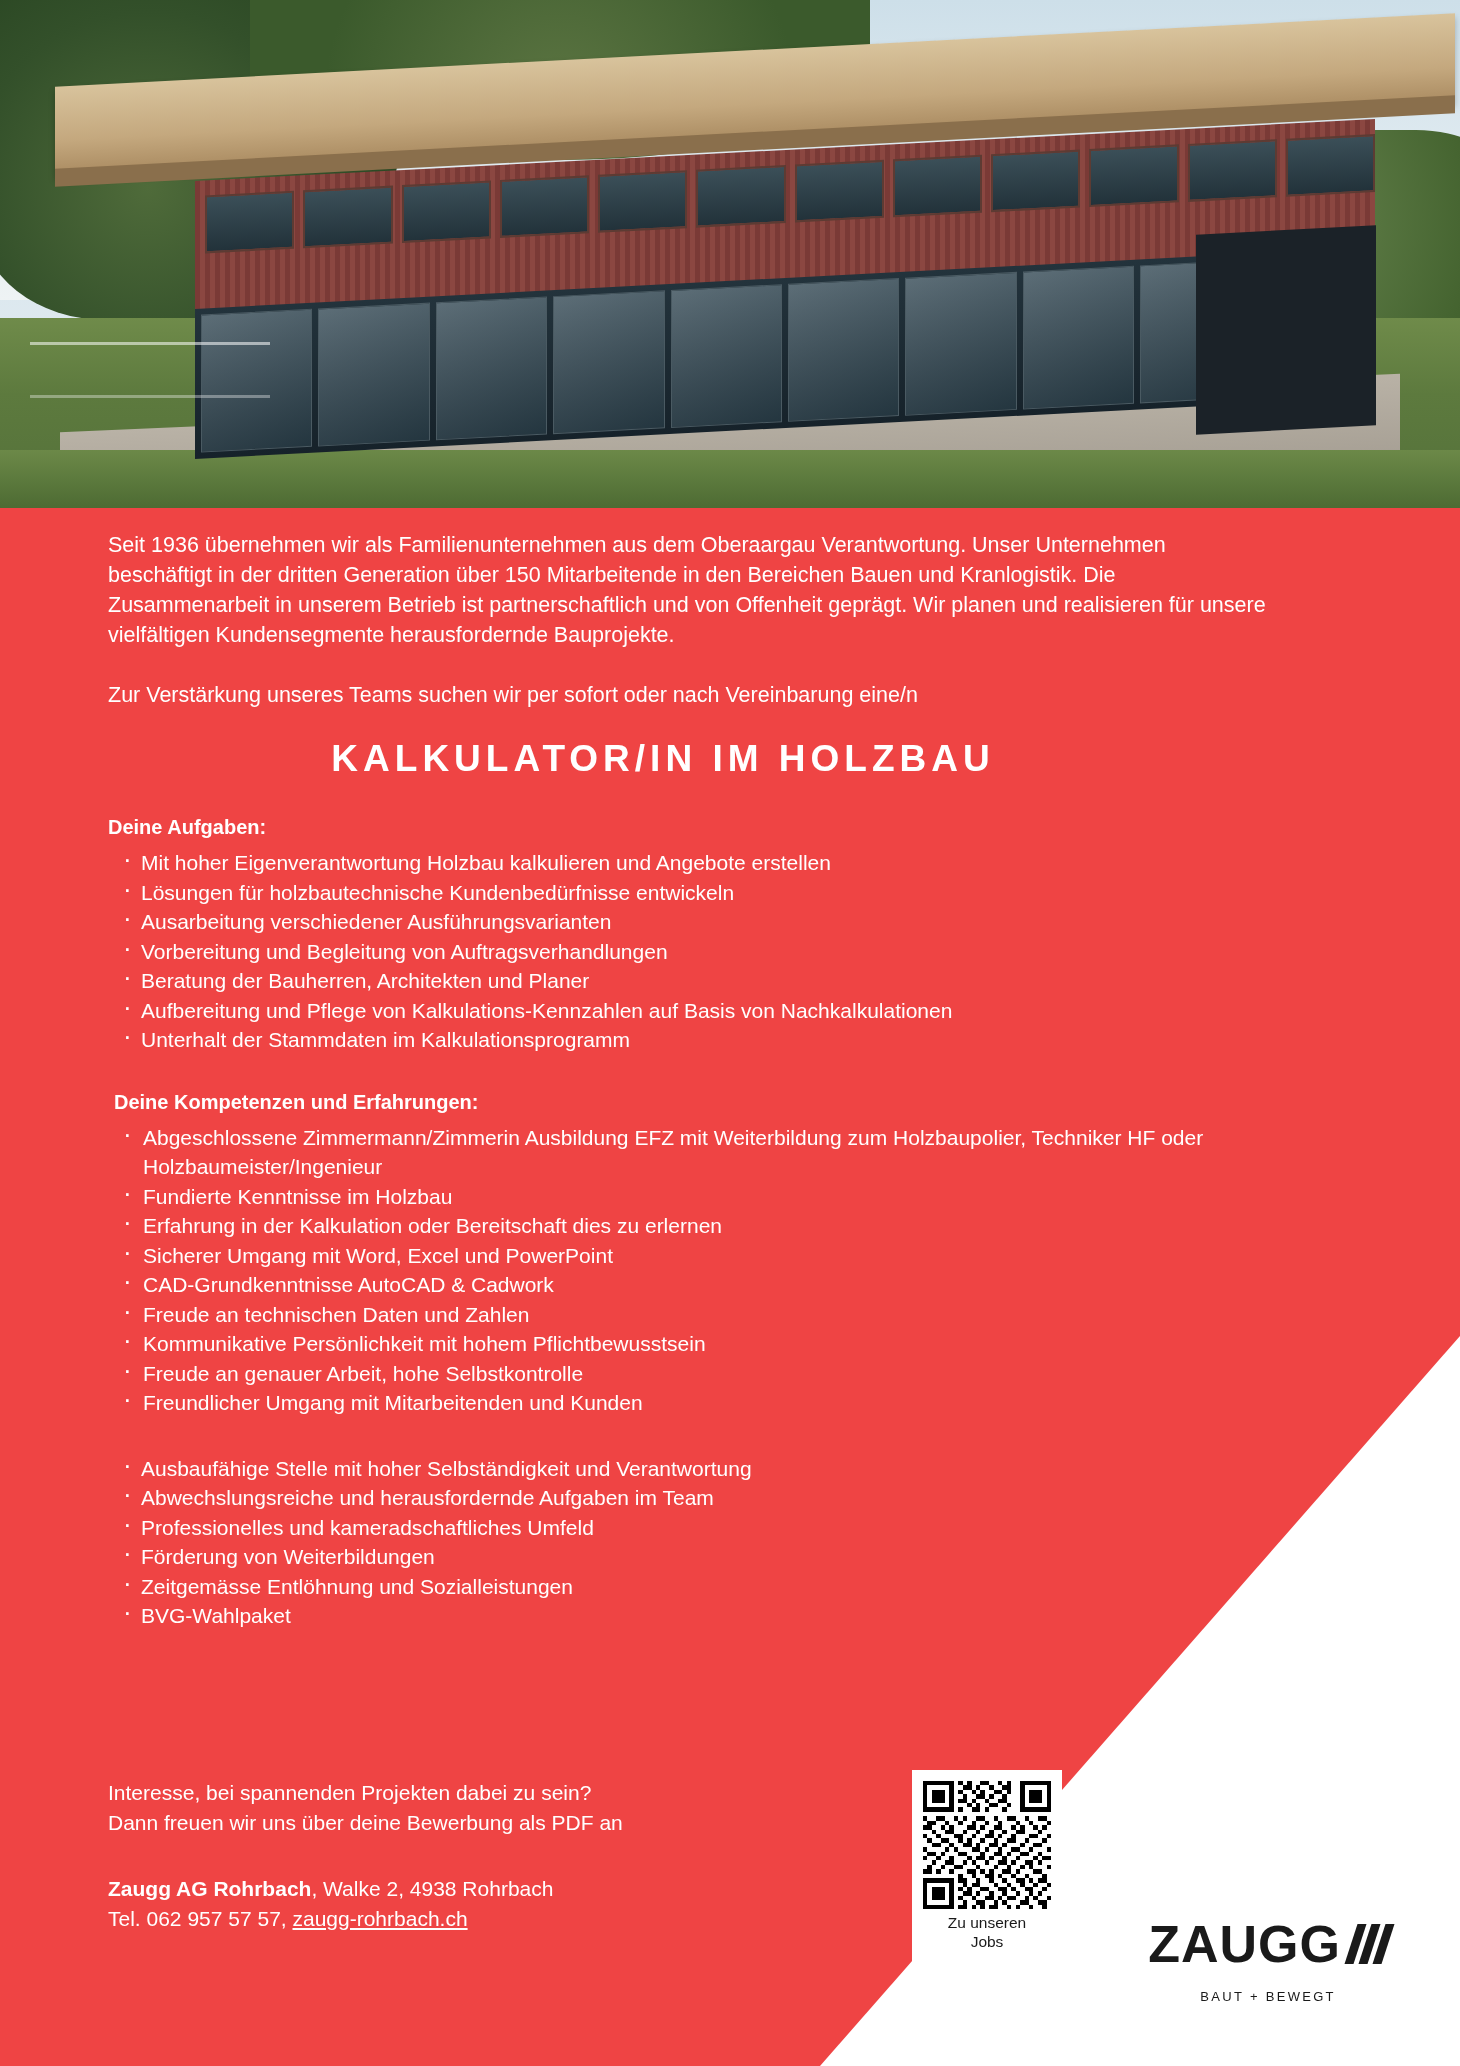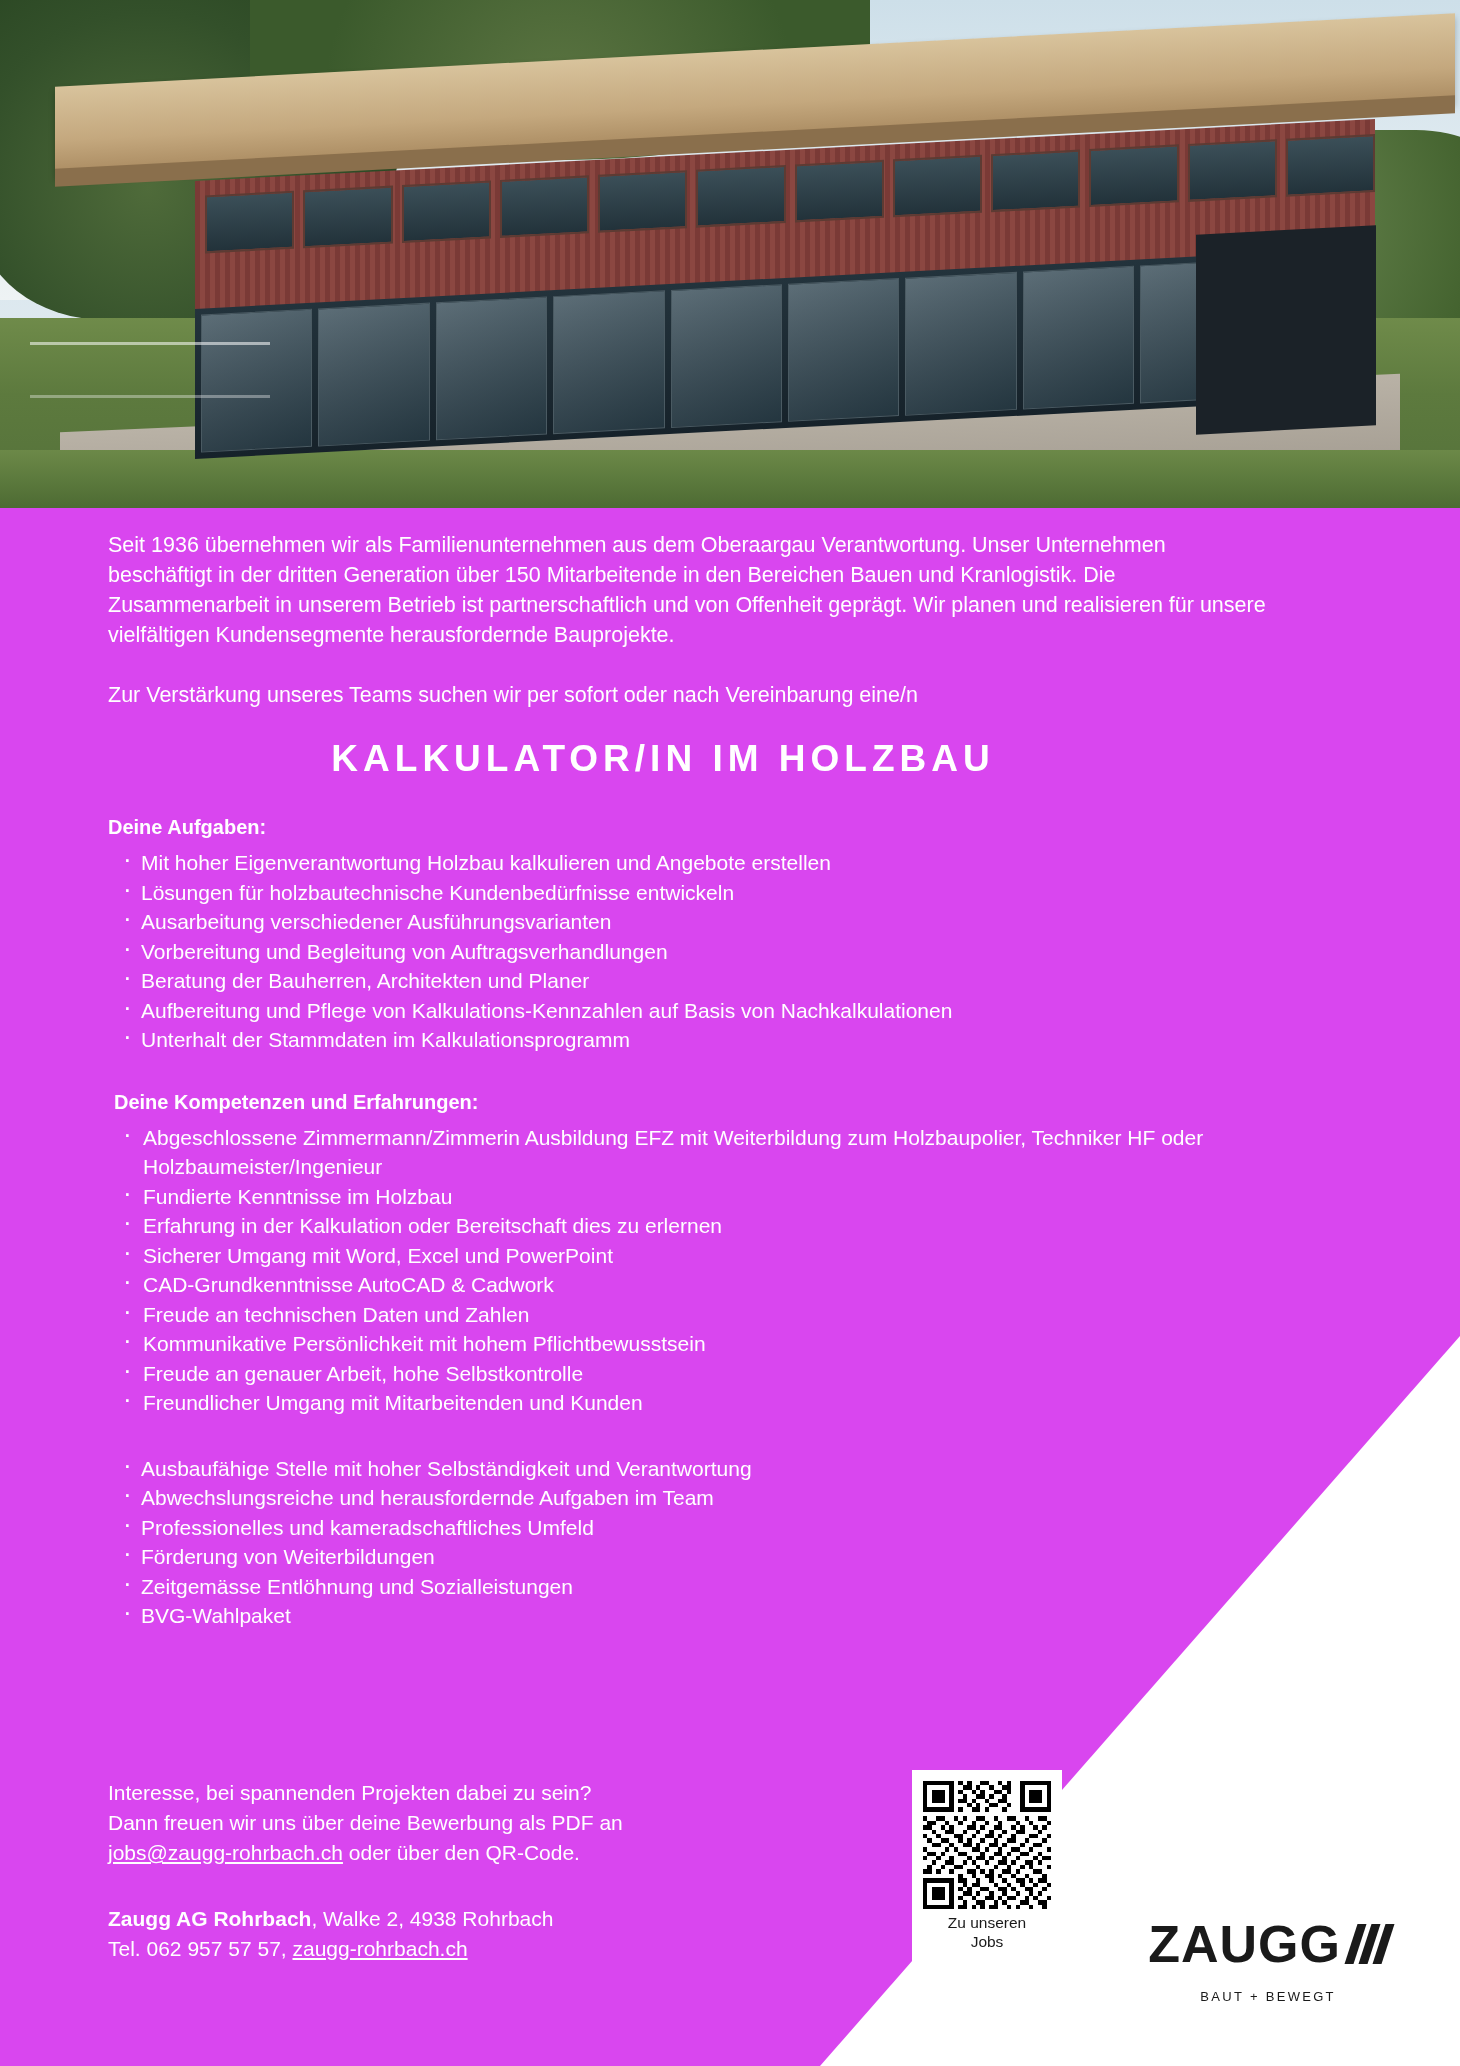--- a/index.html
+++ b/index.html
@@ -10,21 +10,21 @@
   body {
     width: 1460px;
     height: 2066px;
     font-family: "Liberation Sans", sans-serif;
     overflow: hidden;
   }
   .page {
     position: relative;
     width: 1460px;
     height: 2066px;
-    background: #d946ef;
+    background: #ef4444;
     overflow: hidden;
   }
 
   
   .hero {
     position: absolute;
     left: 0; top: 0;
     width: 1460px;
     height: 508px;
     overflow: hidden;
@@ -388,23 +388,20 @@
         <li>Förderung von Weiterbildungen</li>
         <li>Zeitgemässe Entlöhnung und Sozialleistungen</li>
         <li>BVG-Wahlpaket</li>
       </ul>
     </div>
   </div>
 
   <div class="contact">
     <div>Interesse, bei spannenden Projekten dabei zu sein?</div>
     <div>Dann freuen wir uns über deine Bewerbung als PDF an</div>
-    <div>
-      <span class="link">jobs@zaugg-rohrbach.ch</span><span> oder über den QR-Code.</span>
-    </div>
     <div class="addr">
       <b>Zaugg AG Rohrbach</b><span>, Walke 2, 4938 Rohrbach</span>
     </div>
     <div>
       <span>Tel. 062 957 57 57, </span><span class="link">zaugg-rohrbach.ch</span>
     </div>
   </div>
 
   <div class="qr-box">
     <svg class="qr-img" viewBox="0 0 29 29" shape-rendering="crispEdges">

